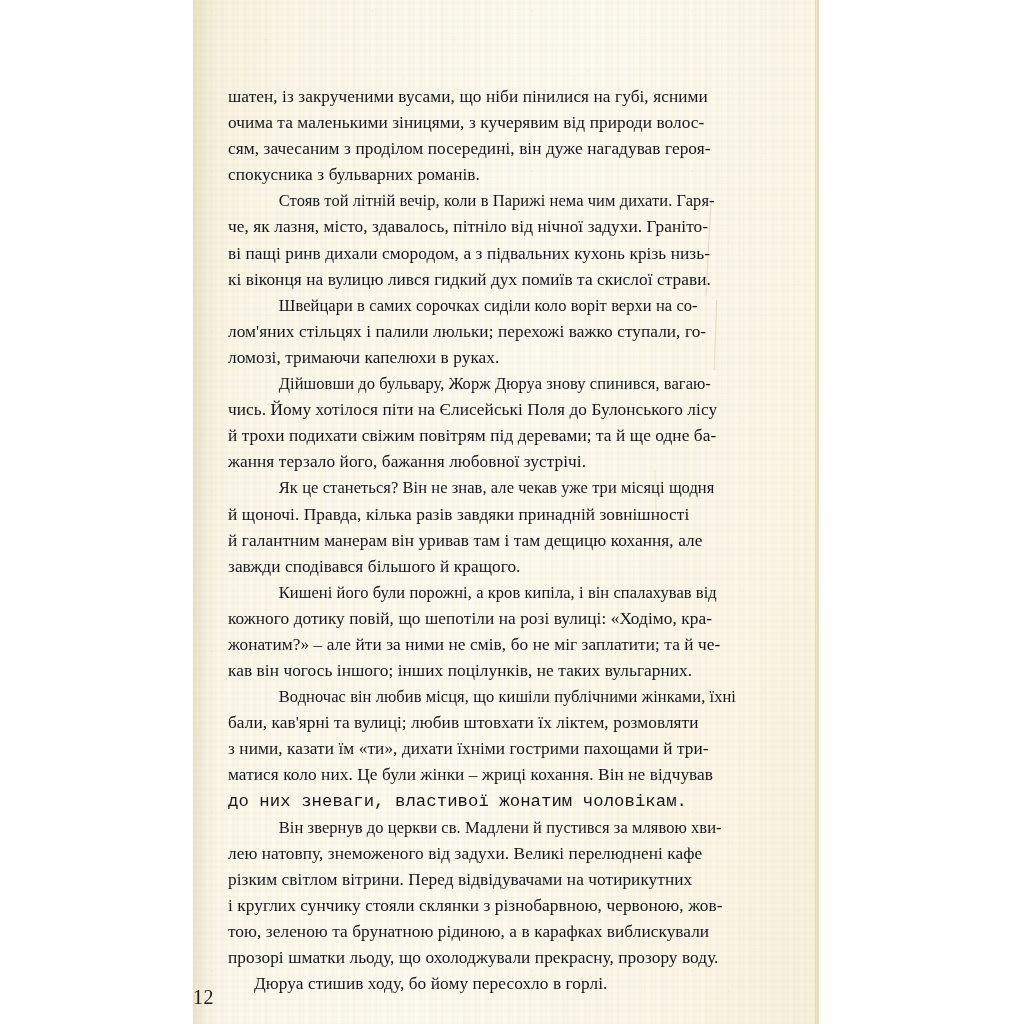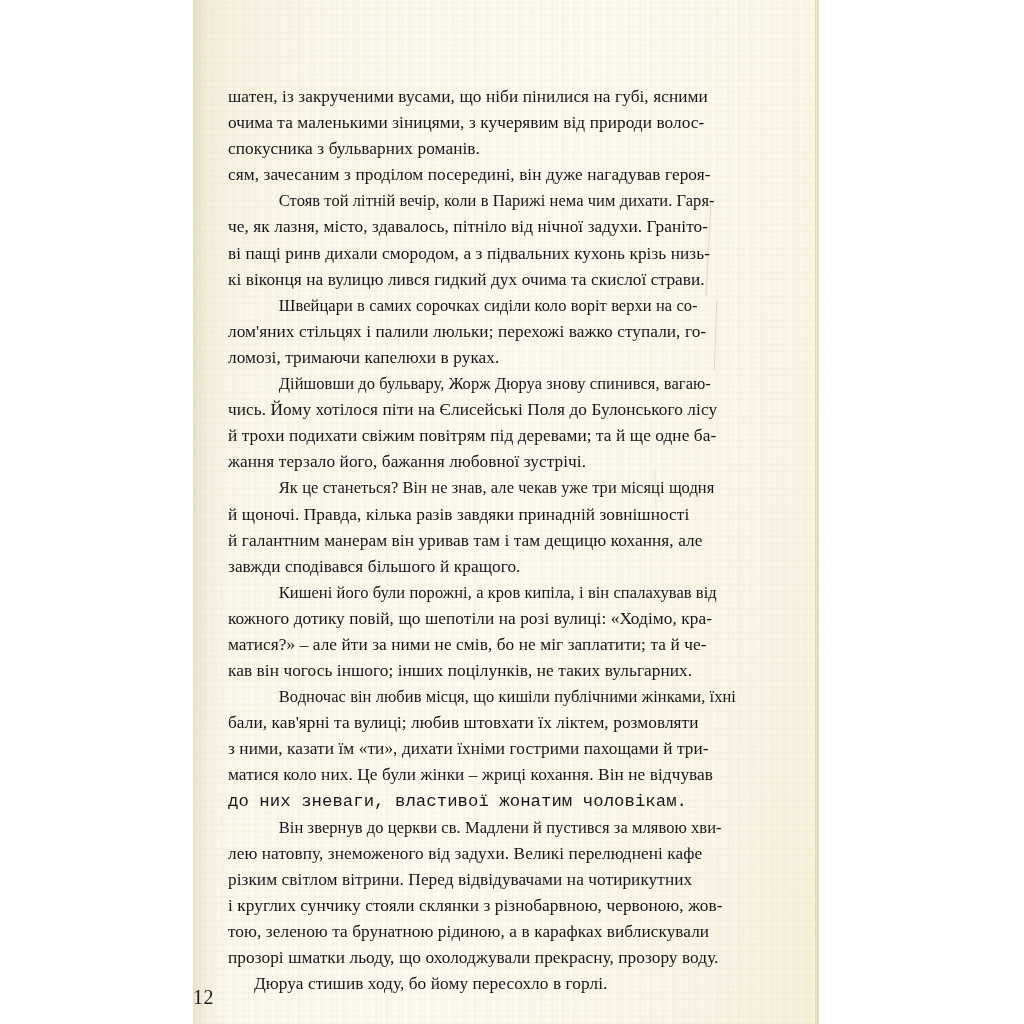--- a/index.html
+++ b/index.html
@@ -154,29 +154,29 @@
 
     <div class="scan-scratch" style="left:515px; top:200px; width:1px; height:96px; transform:rotate(3deg);"></div>
     <div class="scan-scratch" style="left:522px; top:300px; width:1px; height:70px; transform:rotate(2deg);"></div>
     <div class="scan-scratch" style="left:462px; top:470px; width:1px; height:44px; transform:rotate(-2deg); opacity:.5;"></div>
 
     <div id="text-column">
 
       <p class="body-paragraph first">
         <span class="ln" style="text-indent: 0px; padding-left: 0px;">шатен, із закрученими вусами, що ніби пінилися на губі, ясними</span>
         <span class="ln" style="text-indent: 0px; padding-left: 0px;">очима та маленькими зіницями, з кучерявим від природи волос-</span>
+        <span class="ln" style="text-indent: 0px; padding-left: 0px;">сям, зачесаним з проділом посередині, він дуже нагадував героя-</span>
         <span class="ln" style="text-indent: 0px; padding-left: 0px;">спокусника з бульварних романів.</span>
-        <span class="ln" style="text-indent: 0px; padding-left: 0px;">сям, зачесаним з проділом посередині, він дуже нагадував героя-</span>
       </p>
 
       <p class="body-paragraph">
         <span class="ln" style="text-indent: 0px; padding-left: 26px; display: inline-block; transform-origin: left top; transform: scaleX(0.9538); width: 563px;">Стояв той літній вечір, коли в Парижі нема чим дихати. Гаря-</span>
         <span class="ln" style="text-indent: 0px; padding-left: 0px;">че, як лазня, місто, здавалось, пітніло від нічної задухи. Граніто-</span>
         <span class="ln" style="text-indent: 0px; padding-left: 0px;">ві пащі ринв дихали смородом, а з підвальних кухонь крізь низь-</span>
-        <span class="ln" style="text-indent: 0px; padding-left: 0px;">кі віконця на вулицю лився гидкий дух очима та скислої страви.</span>
+        <span class="ln" style="text-indent: 0px; padding-left: 0px;">кі віконця на вулицю лився гидкий дух помиїв та скислої страви.</span>
       </p>
 
       <p class="body-paragraph">
         <span class="ln" style="text-indent: 0px; padding-left: 26px; display: inline-block; transform-origin: left top; transform: scaleX(0.9538); width: 563px;">Швейцари в самих сорочках сиділи коло воріт верхи на со-</span>
         <span class="ln" style="text-indent: 0px; padding-left: 0px;">лом'яних стільцях і палили люльки; перехожі важко ступали, го-</span>
         <span class="ln" style="text-indent: 0px; padding-left: 0px;">ломозі, тримаючи капелюхи в руках.</span>
       </p>
 
       <p class="body-paragraph">
         <span class="ln" style="text-indent: 0px; padding-left: 26px; display: inline-block; transform-origin: left top; transform: scaleX(0.9538); width: 563px;">Дійшовши до бульвару, Жорж Дюруа знову спинився, вагаю-</span>
@@ -188,21 +188,21 @@
       <p class="body-paragraph">
         <span class="ln" style="text-indent: 0px; padding-left: 26px; display: inline-block; transform-origin: left top; transform: scaleX(0.9538); width: 563px;">Як це станеться? Він не знав, але чекав уже три місяці щодня</span>
         <span class="ln" style="text-indent: 0px; padding-left: 0px;">й щоночі. Правда, кілька разів завдяки принадній зовнішності</span>
         <span class="ln" style="text-indent: 0px; padding-left: 0px;">й галантним манерам він уривав там і там дещицю кохання, але</span>
         <span class="ln" style="text-indent: 0px; padding-left: 0px;">завжди сподівався більшого й кращого.</span>
       </p>
 
       <p class="body-paragraph">
         <span class="ln" style="text-indent: 0px; padding-left: 26px; display: inline-block; transform-origin: left top; transform: scaleX(0.9538); width: 563px;">Кишені його були порожні, а кров кипіла, і він спалахував від</span>
         <span class="ln" style="text-indent: 0px; padding-left: 0px;">кожного дотику повій, що шепотіли на розі вулиці: «Ходімо, кра-</span>
-        <span class="ln" style="text-indent: 0px; padding-left: 0px;">матися?» – але йти за ними не смів, бо не міг заплатити; та й че-</span>
+        <span class="ln" style="text-indent: 0px; padding-left: 0px;">жонатим?» – але йти за ними не смів, бо не міг заплатити; та й че-</span>
         <span class="ln" style="text-indent: 0px; padding-left: 0px;">кав він чогось іншого; інших поцілунків, не таких вульгарних.</span>
       </p>
 
       <p class="body-paragraph">
         <span class="ln" style="text-indent: 0px; padding-left: 26px; display: inline-block; transform-origin: left top; transform: scaleX(0.9538); width: 563px;">Водночас він любив місця, що кишіли публічними жінками, їхні</span>
         <span class="ln" style="text-indent: 0px; padding-left: 0px;">бали, кав'ярні та вулиці; любив штовхати їх ліктем, розмовляти</span>
         <span class="ln" style="text-indent: 0px; padding-left: 0px;">з ними, казати їм «ти», дихати їхніми гострими пахощами й три-</span>
         <span class="ln" style="text-indent: 0px; padding-left: 0px;">матися коло них. Це були жінки – жриці кохання. Він не відчував</span>
         <span class="ln" style="text-indent: 0px; padding-left: 0px; font-family: Liberation Mono, monospace;">до них зневаги, властивої жонатим чоловікам.</span>
       </p>

